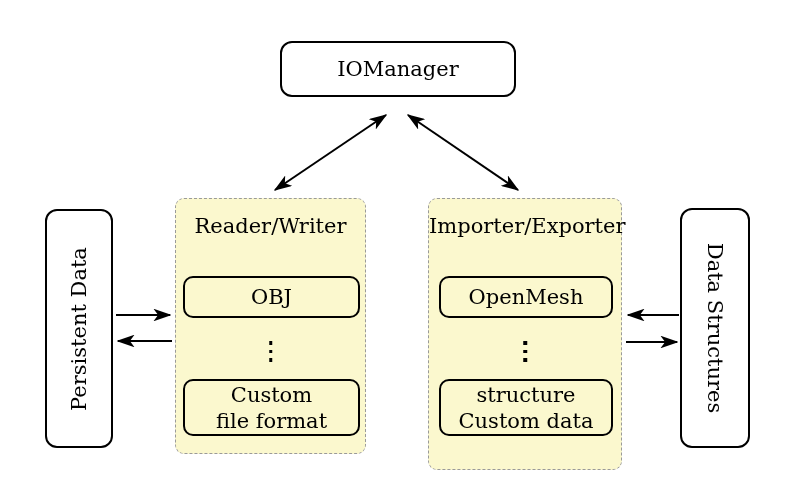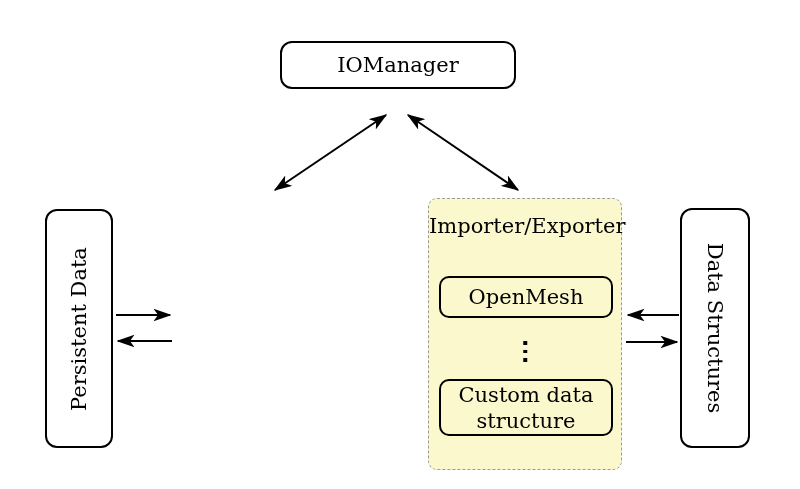--- a/index.html
+++ b/index.html
@@ -11,21 +11,21 @@
   }
   
   .node {
     position:absolute; box-sizing:border-box;
     background:var(--node-fill,#ffffff);
     border:2.5px solid var(--node-border,#000000);
     border-radius:12px;
     display:flex; align-items:center; justify-content:center;
     font-size:21px;
   }
-  #iomanager       { left:280px; top:41px;  width:236px; height:48px; }
+  #iomanager       { left:280px; top:41px;  width:236px; height:56px; }
   #persistent-data { left:45px;  top:209px; width:68px;  height:239px; }
   #data-structures { left:680px; top:208px; width:70px;  height:240px; }
   .vlabel-ccw { transform:rotate(-90deg); white-space:nowrap; }
   .vlabel-cw  { transform:rotate(90deg);  white-space:nowrap; }
 
   
   .group {
     position:absolute; box-sizing:border-box;
     background:var(--group-fill,#fbf8ce);
     border:1.5px dashed var(--group-border,#9a9a9a);
@@ -72,34 +72,49 @@
   </div>
 
   <div class="node" id="persistent-data">
     <span class="vlabel-ccw">Persistent Data</span>
   </div>
 
   <div class="node" id="data-structures">
     <span class="vlabel-cw">Data Structures</span>
   </div>
 
+  <div class="group" id="reader-writer">
+    <div class="group-title">Reader/Writer</div>
+    <div class="inner-box inner-top">
+      <span>OBJ</span>
+    </div>
+    <div class="vdots">
+      <div class="dot"></div>
+      <div class="dot"></div>
+      <div class="dot"></div>
+    </div>
+    <div class="inner-box inner-bottom">
+      <span>Custom</span>
+      <span>file format</span>
+    </div>
+  </div>
 
   <div class="group" id="importer-exporter">
     <div class="group-title">Importer/Exporter</div>
     <div class="inner-box inner-top">
       <span>OpenMesh</span>
     </div>
     <div class="vdots">
       <div class="dot"></div>
       <div class="dot"></div>
       <div class="dot"></div>
     </div>
     <div class="inner-box inner-bottom">
+      <span>structure</span>
       <span>Custom data</span>
-      <span>structure</span>
     </div>
   </div>
 
   <svg id="arrows" viewBox="0 0 800 489" xmlns="http://www.w3.org/2000/svg">
     <defs>
       <marker id="arrowhead" viewBox="0 0 10 7" refX="9.2" refY="3.5" markerWidth="9" markerHeight="6.3" orient="auto-start-reverse">
         <path d="M0,0 L10,3.5 L0,7 L2.6,3.5 Z"></path>
       </marker>
     </defs>
     <line x1="386" y1="115" x2="275" y2="190" marker-start="url(#arrowhead)" marker-end="url(#arrowhead)"></line>

